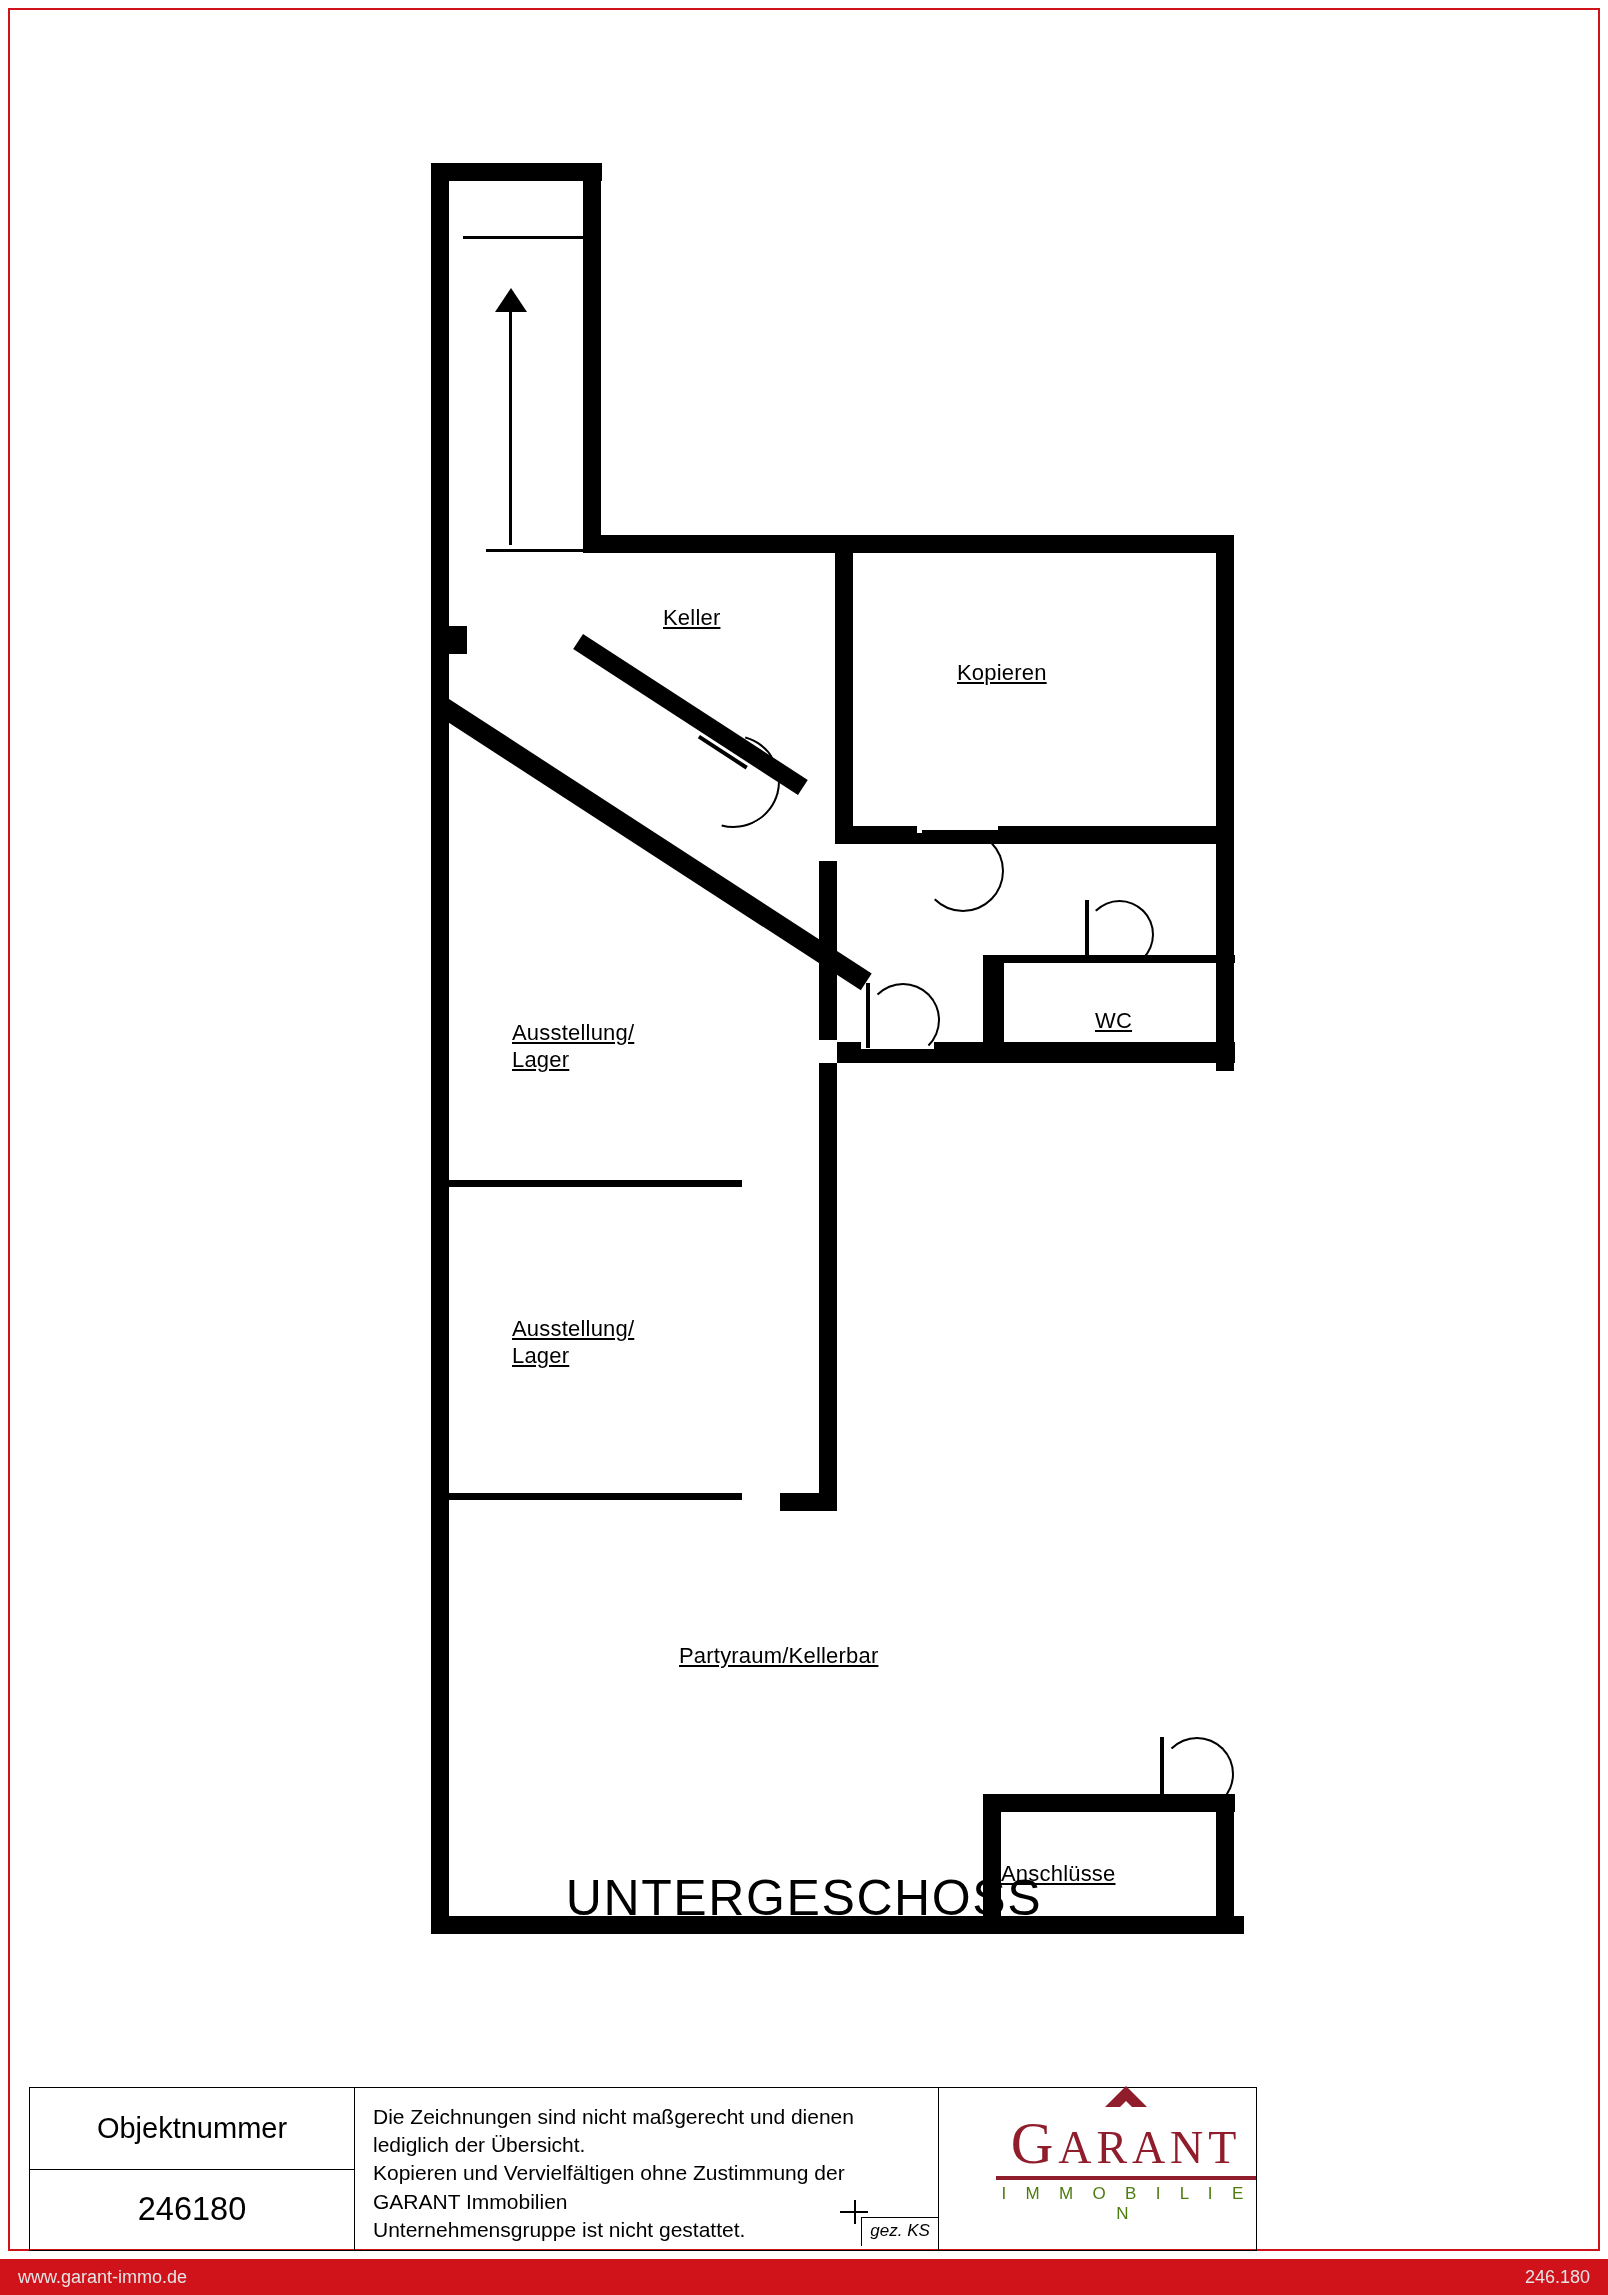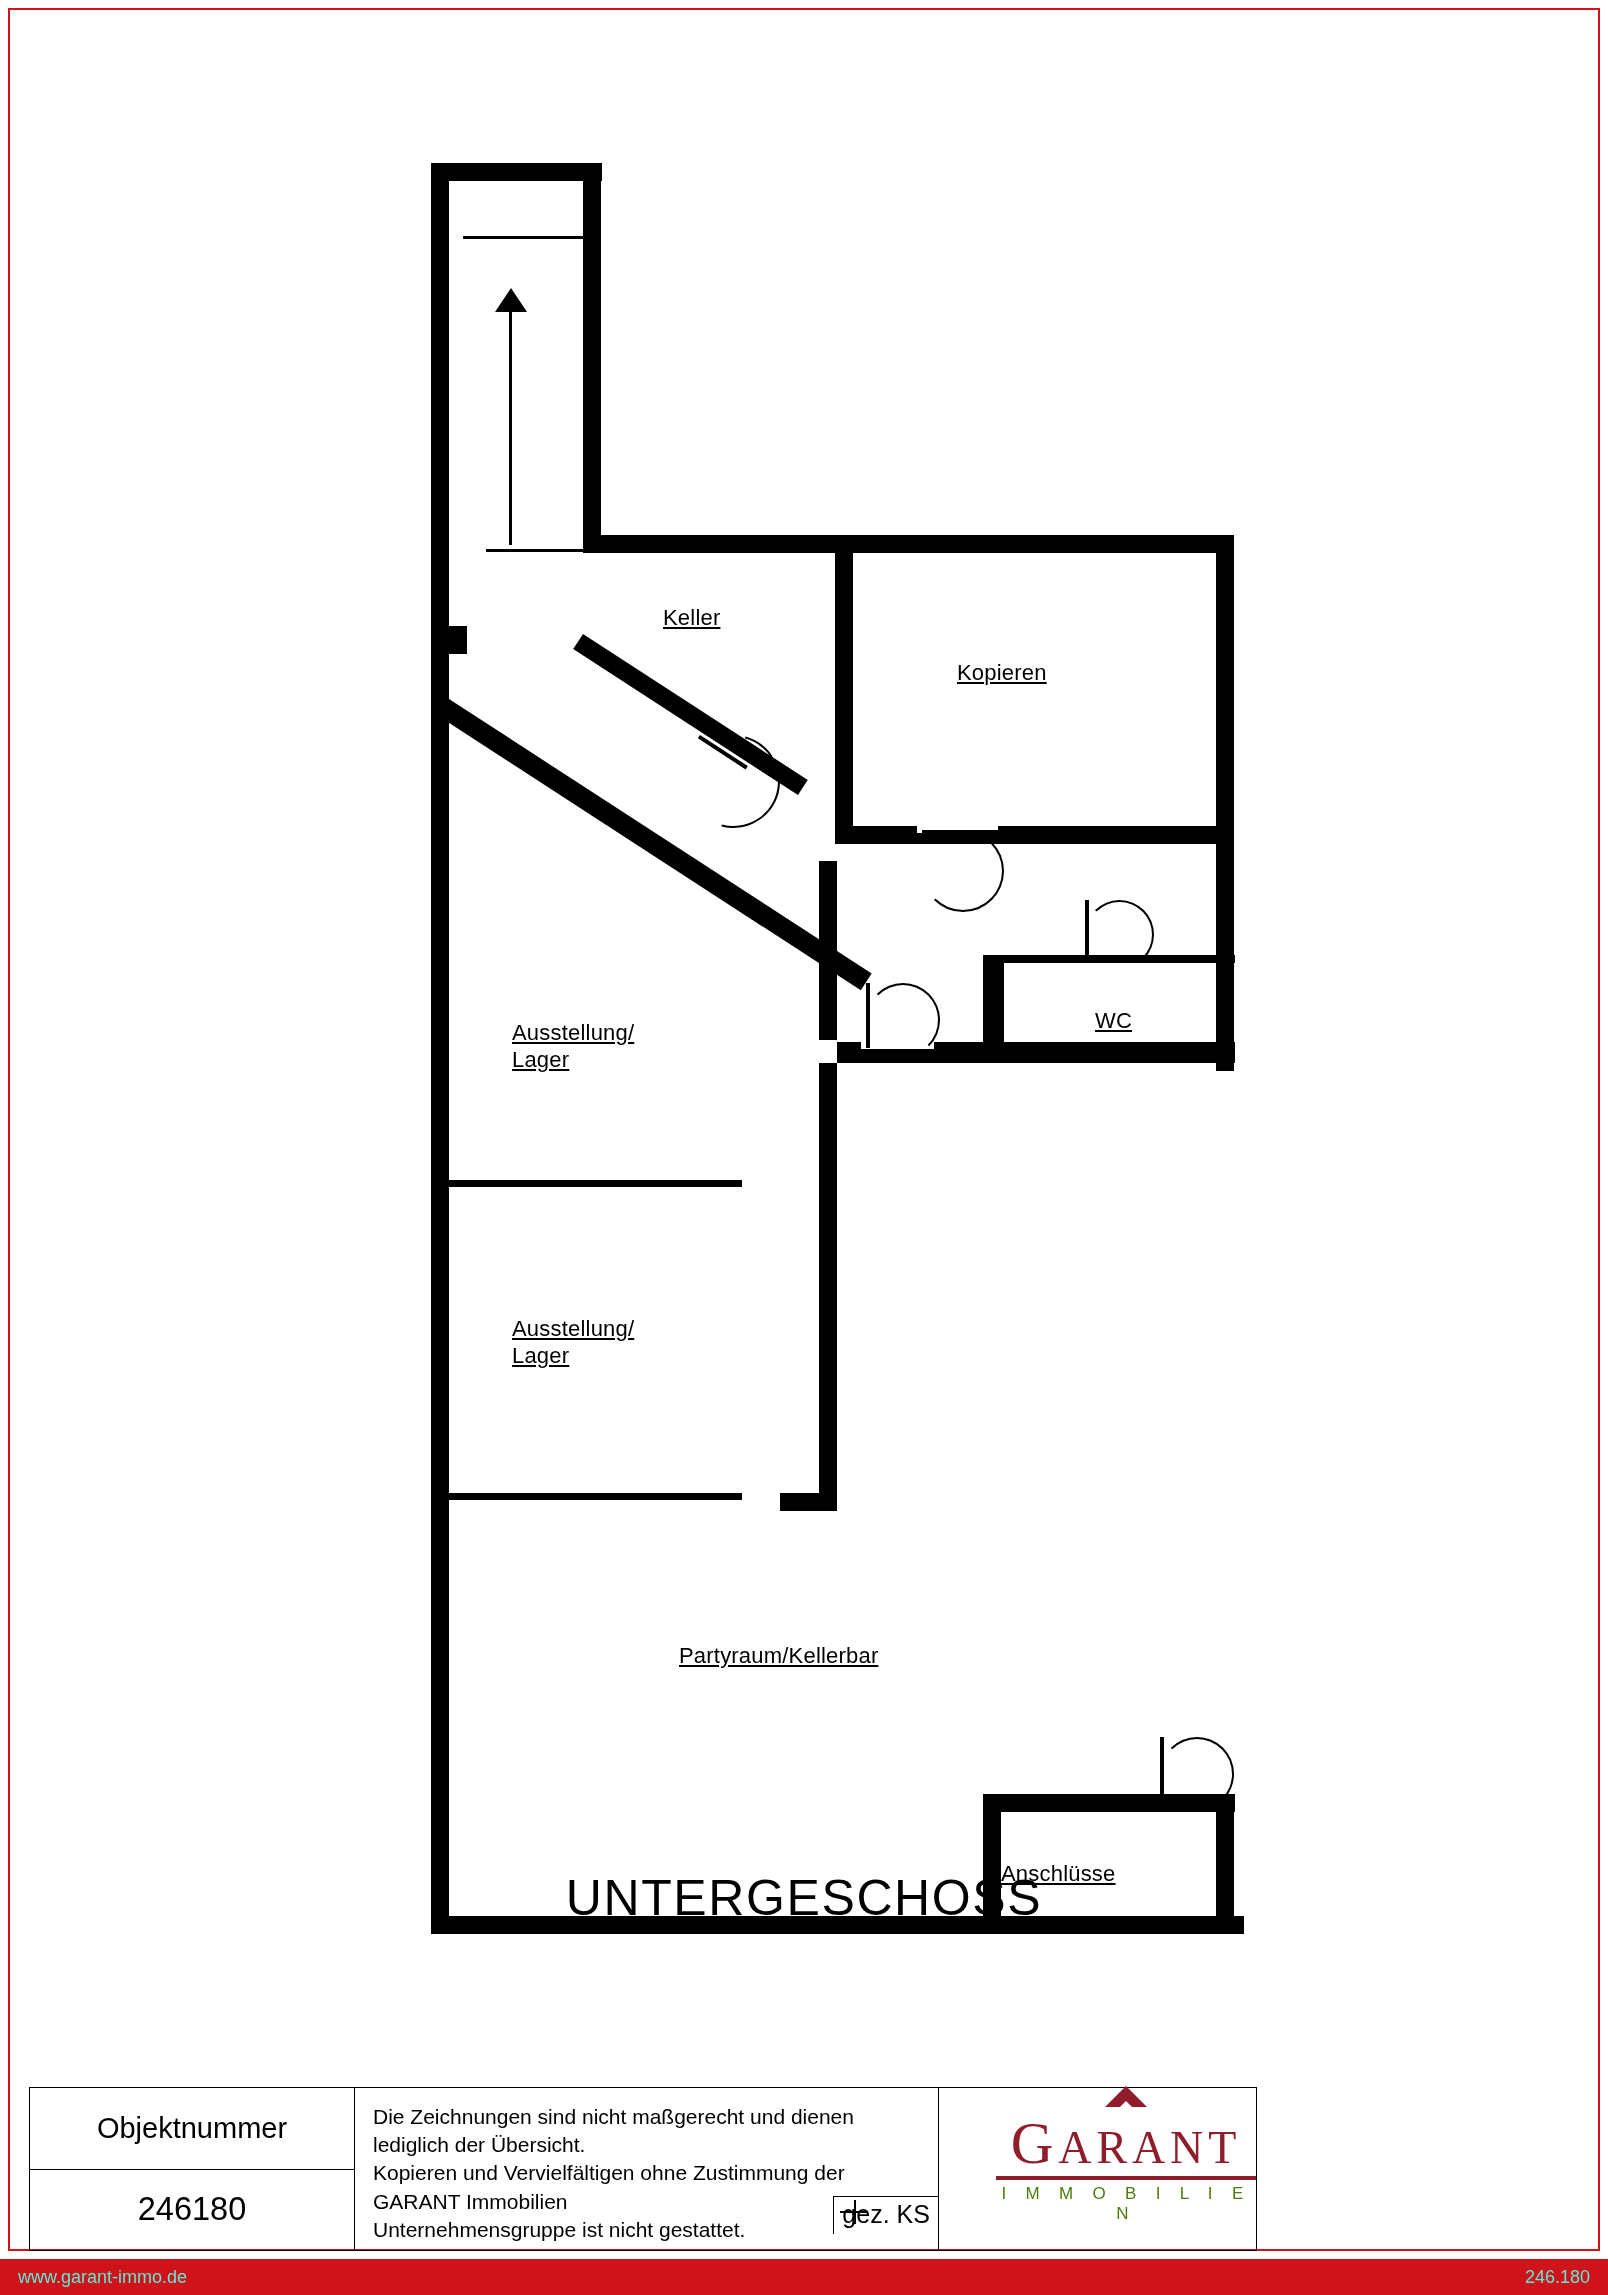--- a/index.html
+++ b/index.html
@@ -121,26 +121,27 @@
     padding: 14.6px 18px 0 18px;
   }
   .tb-mid .disclaimer {
     font-size: 21px;
     line-height: 1.35;
     white-space: pre-line;
   }
   .gez-box {
     position: absolute;
     right: 0;
-    bottom: 16px;
+    bottom: 4px;
     border-left: 1.6px solid #000;
     border-top: 1.6px solid #000;
     box-sizing: border-box;
     padding: 3.3px 8.1px 4.9px 8.1px;
-    font-size: 25px;
+    font-size: 17px;
+    font-style: italic;
   }
   .cross-h {
     position: absolute;
     right: 70px;
     bottom: 37px;
     width: 28px;
     height: 1.6px;
     background: #000;
   }
   .cross-v {
@@ -207,21 +208,21 @@
     color: #4d7c0f;
   }
   
   .footer {
     position: absolute;
     left: 0;
     top: 2259px;
     width: 1608px;
     height: 37px;
     background: #d0121b;
-    color: #5eead4;
+    color: #e5e5e5;
     font-size: 18px;
     display: flex;
     align-items: center;
     justify-content: space-between;
     box-sizing: border-box;
     padding: 0 18px;
     gap: 45px;
   }
 </style>
 </head>

